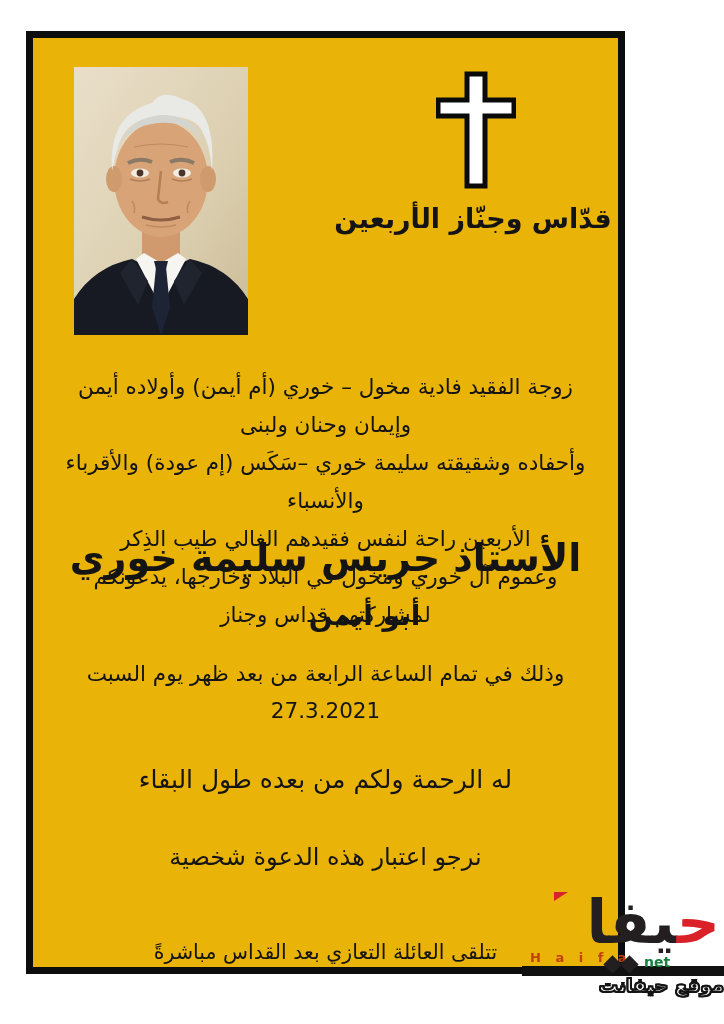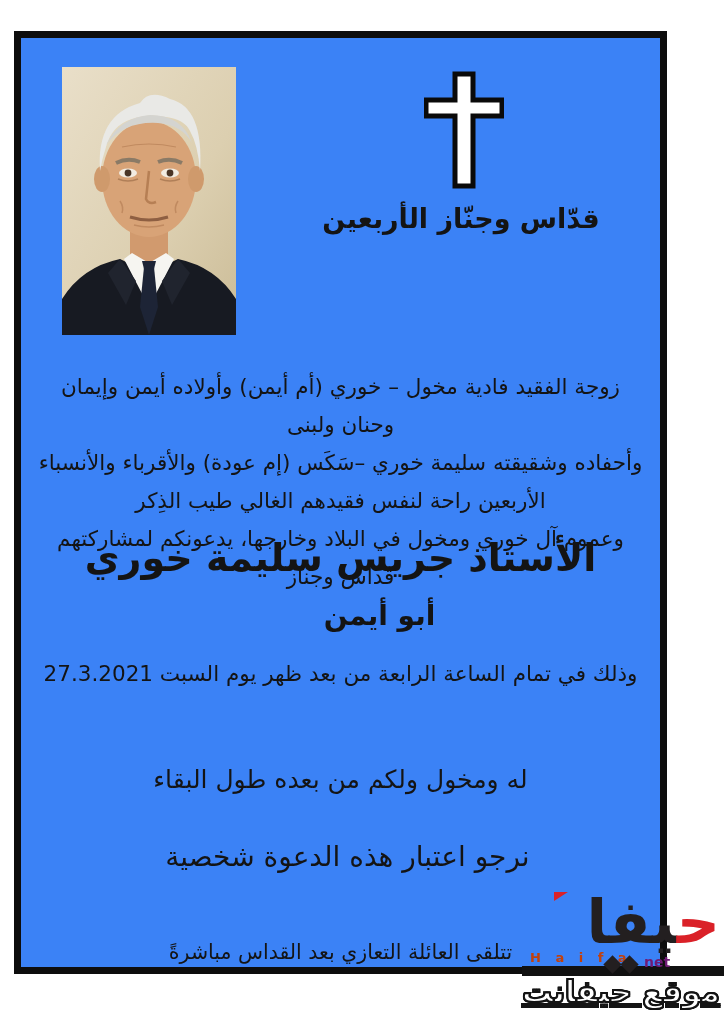--- a/index.html
+++ b/index.html
@@ -1,21 +1,21 @@
 <!DOCTYPE html>
 <html lang="ar"><head>
 <meta charset="utf-8">
 <style>
   html,body{margin:0;padding:0;background:#ffffff;}
   body{width:724px;height:1024px;position:relative;overflow:hidden;
        font-family:"DejaVu Sans",sans-serif;color:#1a1a1a;}
 
   
-  .frame{position:absolute;left:14px;top:31px;width:653px;height:943px;
-         border:7px solid #0d0d0d;box-sizing:border-box;background:#3b82f6;}
+  .frame{position:absolute;left:26px;top:31px;width:599px;height:943px;
+         border:7px solid #0d0d0d;box-sizing:border-box;background:#eab308;}
   .frame-inner{position:relative;width:100%;height:100%;}
 
   
   .photo{position:absolute;left:41px;top:29px;width:174px;height:268px;
          overflow:hidden;background:#d9cbab;}
   .photo svg{display:block;}
 
   
   .cross{position:absolute;left:403px;top:32px;width:80px;height:120px;}
 
@@ -24,46 +24,46 @@
        color:#141414;}
   .title-line{top:165px;left:200px;width:480px;font-size:27px;font-weight:bold;
               letter-spacing:.5px;}
   .intro{top:330px;padding:0 16px;box-sizing:border-box;font-size:21.5px;
          line-height:38px;}
   .deceased{top:495px;font-size:38px;font-weight:bold;line-height:50px;}
   .kunya{top:557px;font-size:28px;font-weight:bold;line-height:42px;margin-left:39px;}
   .event{top:617px;padding:0 10px;box-sizing:border-box;font-size:21.5px;
          line-height:37px;}
   .mercy{top:722px;font-size:25px;line-height:40px;}
-  .request{top:802px;font-size:28px;line-height:34px;margin-left:7px;}
+  .request{top:802px;font-size:24px;line-height:34px;}
   .condolences{top:869px;font-size:20.5px;line-height:34px;margin-top:28px;}
 
   
   .logo{position:absolute;right:0;top:886px;width:202px;height:136px;z-index:5;}
   .logo-big{position:absolute;right:4px;top:-4px;direction:rtl;
             font-size:60px;font-weight:bold;line-height:80px;white-space:nowrap;}
   .logo-big .dark{color:#231f20;margin-left:11px;}
   .logo-big .red{color:#da2128;}
   .logo-flag{position:absolute;left:32px;top:6px;width:0;height:0;
              border-top:9px solid #da2128;border-right:14px solid transparent;}
   .logo-band{position:absolute;left:0;top:80px;width:202px;height:10px;
              background:#111111;}
   .logo-latin{position:absolute;left:8px;top:64px;font-size:13px;font-weight:bold;
               letter-spacing:5px;color:#c2410c;}
   .diamond{position:absolute;width:13px;height:13px;background:#231f20;
            transform:rotate(45deg);top:72px;}
   .d1{left:84px;} .d2{left:101px;}
   .logo-tld{position:absolute;left:122px;top:68px;font-size:14px;font-weight:bold;
-            color:#701a75;}
-  .logo-tagline{position:absolute;left:0;top:88px;width:202px;text-align:left;
-                direction:rtl;font-size:30px;font-weight:bold;color:#ffffff;
+            color:#15803d;}
+  .logo-tagline{position:absolute;left:0;top:88px;width:202px;text-align:right;
+                direction:rtl;font-size:19px;font-weight:bold;color:#ffffff;
                 -webkit-text-stroke:2px #141414;
                 text-shadow:1px 1px 0 #141414,-1px -1px 0 #141414,
                             1px -1px 0 #141414,-1px 1px 0 #141414;
-                white-space:nowrap;text-decoration:underline;}
+                white-space:nowrap;}
 </style>
 </head>
 <body>
 
 <div class="frame">
   <div class="frame-inner">
 
     <div class="photo">
       <svg width="174" height="268" viewBox="0 0 174 268" xmlns="http://www.w3.org/2000/svg">
         <defs>
@@ -130,21 +130,21 @@
       <div>وعموم آل خوري ومخول في البلاد وخارجها، يدعونكم لمشاركتهم قداس وجناز</div>
     </div>
 
     <div class="txt deceased">الأستاذ جريس سليمة خوري</div>
     <div class="txt kunya">أبو أيمن</div>
 
     <div class="txt event">
       <div>وذلك في تمام الساعة الرابعة من بعد ظهر يوم السبت 27.3.2021</div>
     </div>
 
-    <div class="txt mercy">له ومخول ولكم من بعده طول البقاء</div>
+    <div class="txt mercy">له الرحمة ولكم من بعده طول البقاء</div>
     <div class="txt request">نرجو اعتبار هذه الدعوة شخصية</div>
     <div class="txt condolences">تتلقى العائلة التعازي بعد القداس مباشرةً</div>
 
   </div>
 </div>
 
 <div class="logo">
   <div class="logo-big">
     <span class="red">ح‍</span><span class="dark">‍يفا</span>
   </div>

